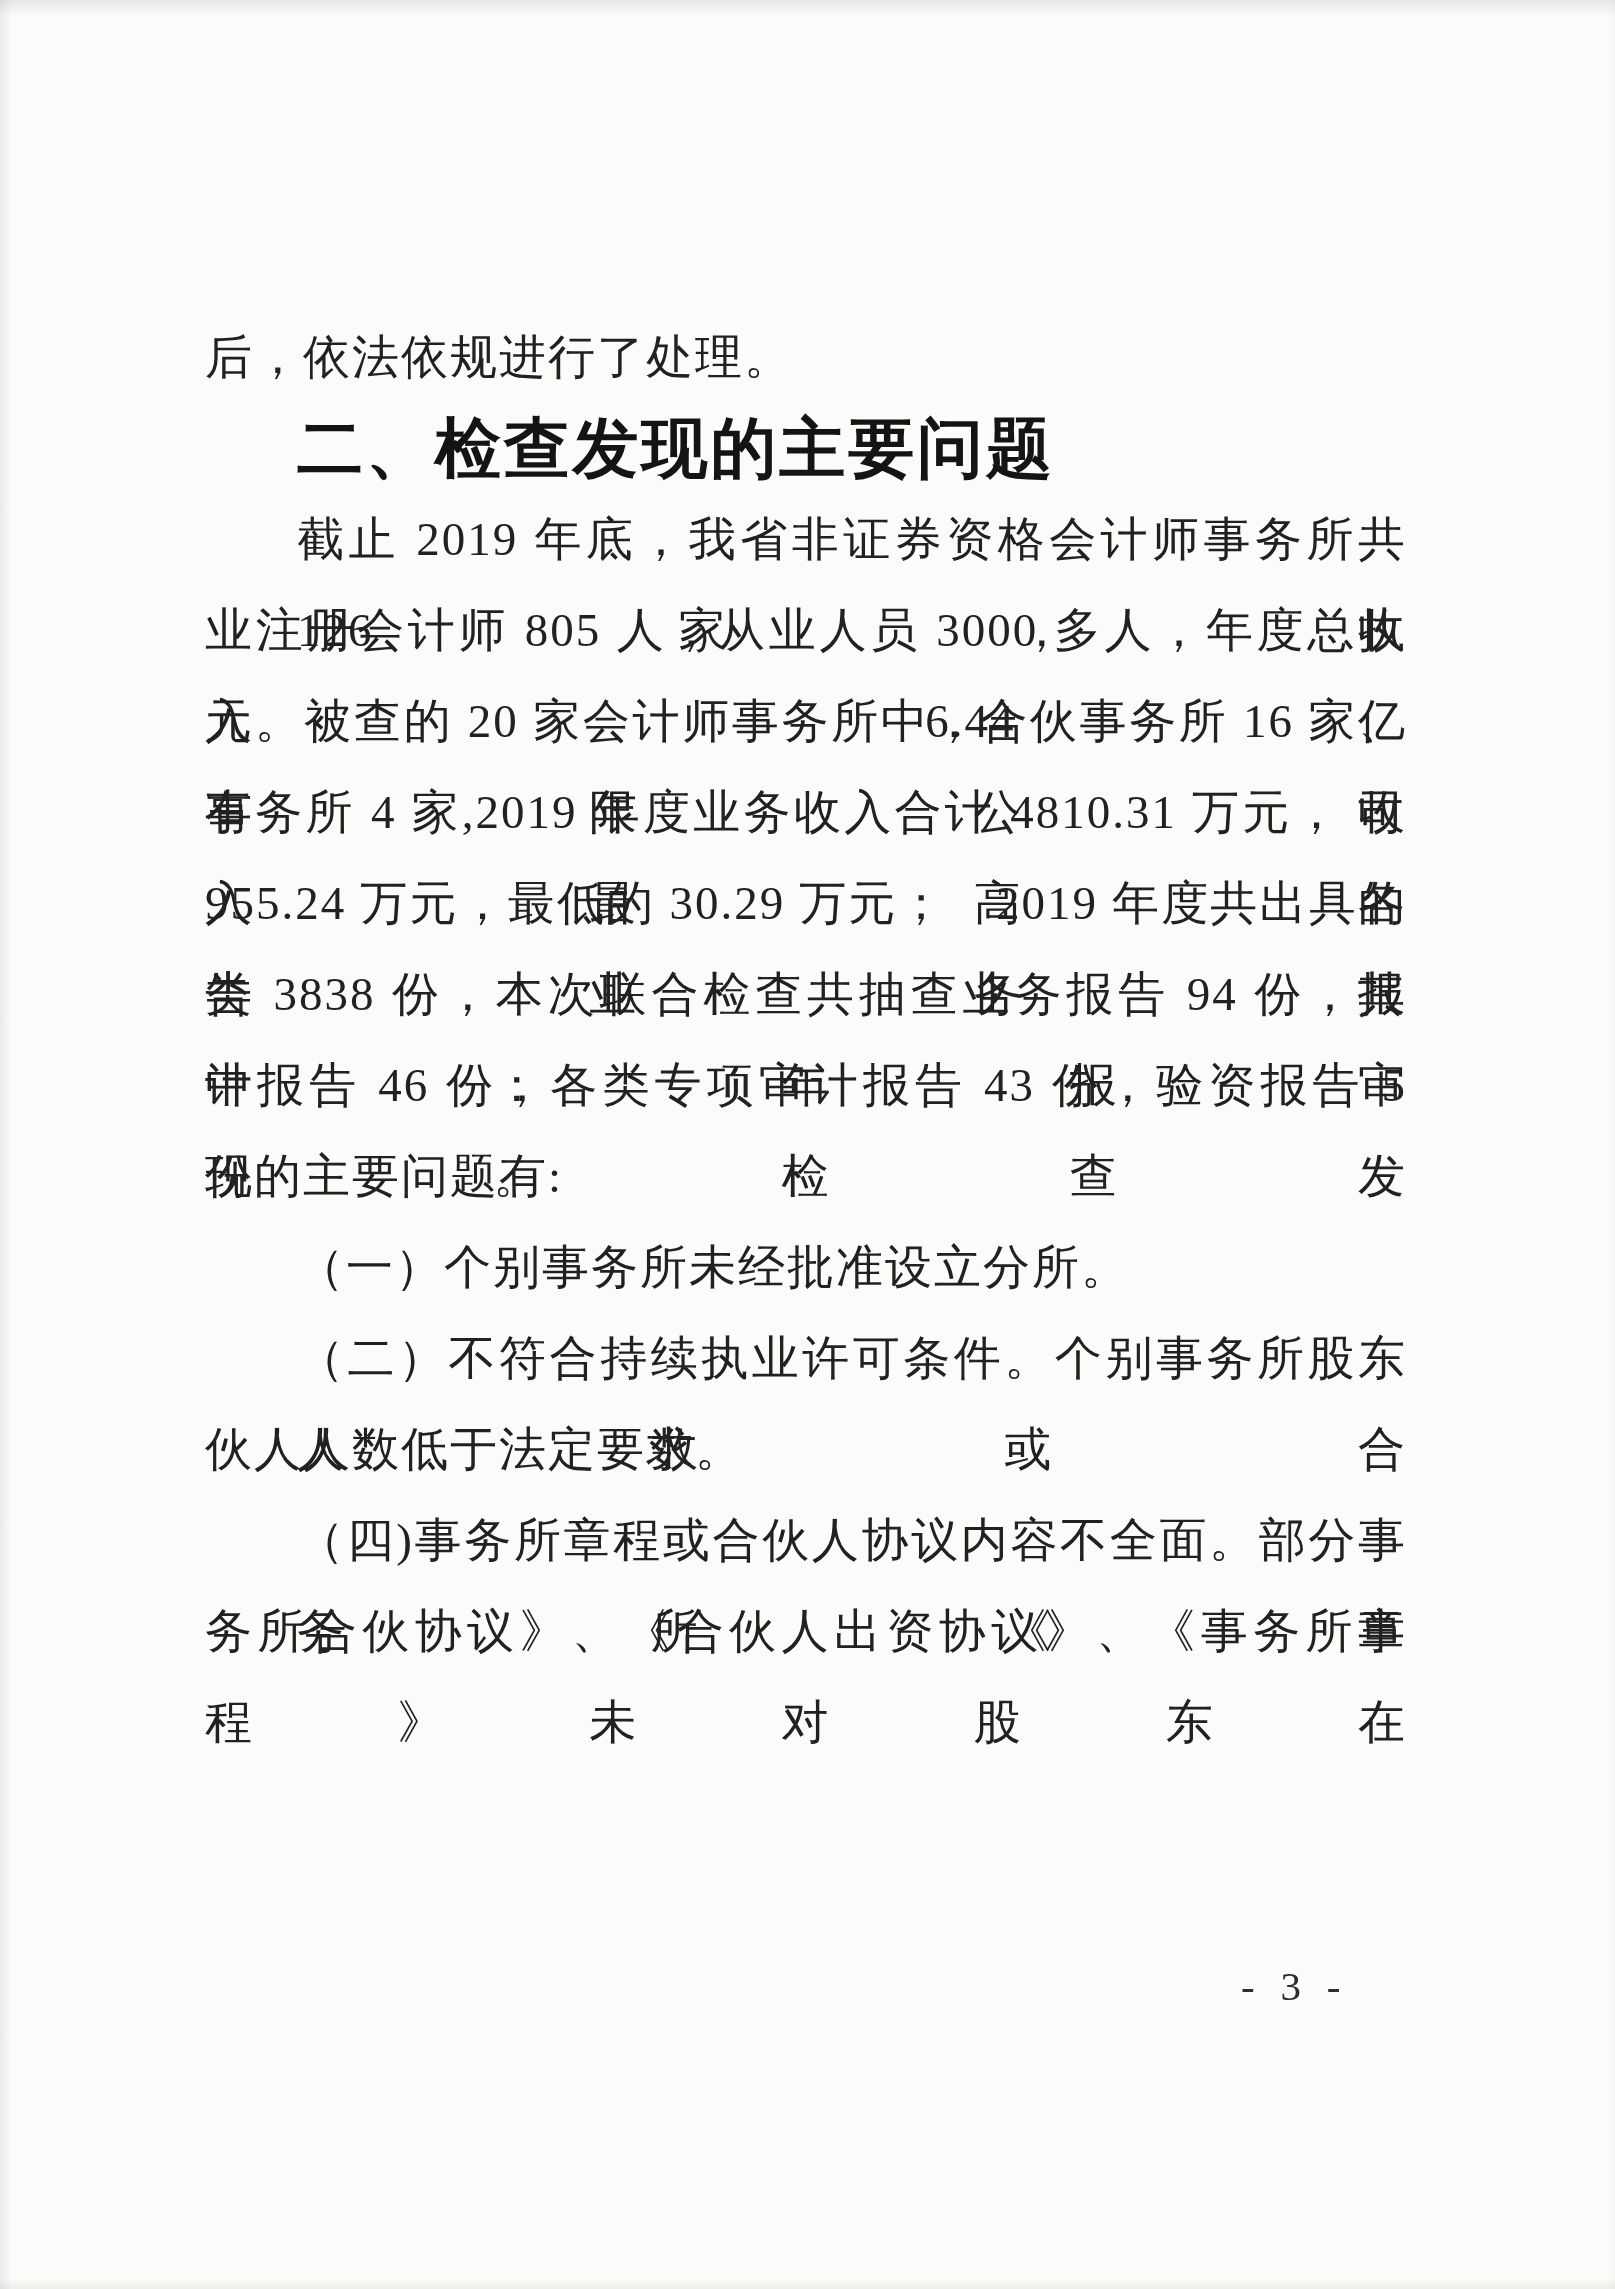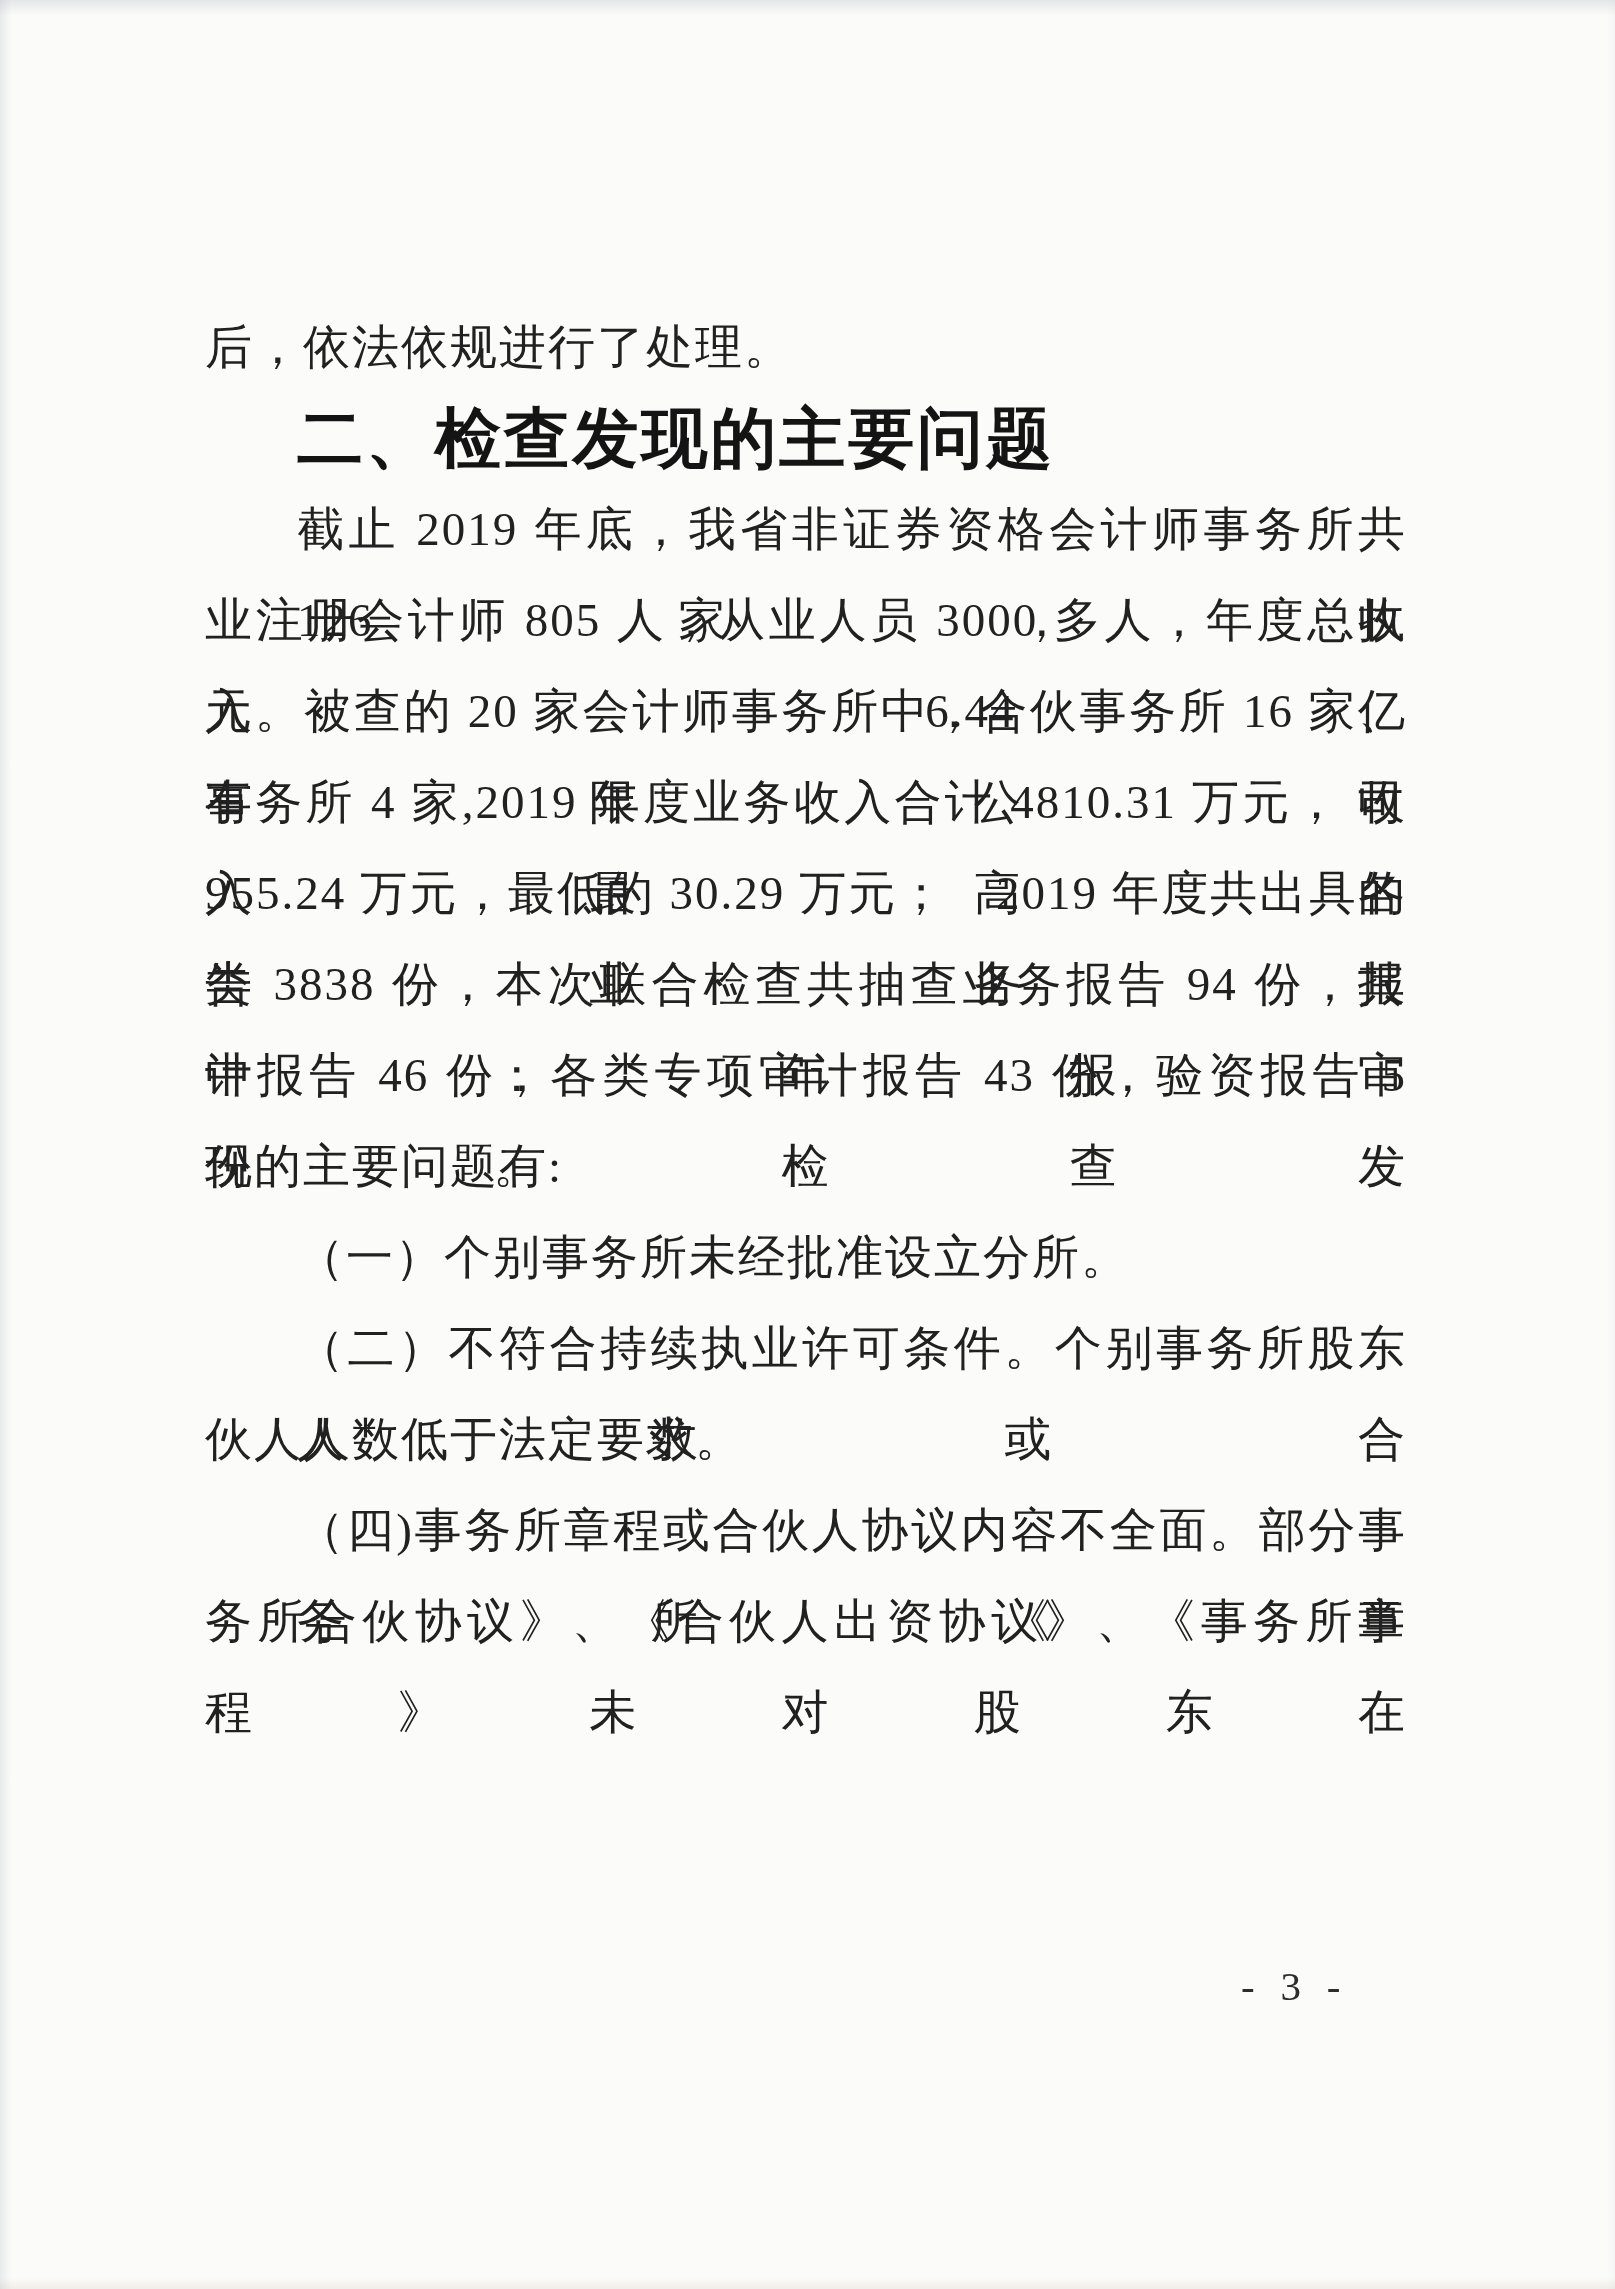--- a/index.html
+++ b/index.html
@@ -17,21 +17,21 @@
     background-image:
       linear-gradient(to bottom, rgba(150,158,165,0.22) 0px, rgba(150,158,165,0) 15.6px),
       linear-gradient(to right,  rgba(150,158,165,0.18) 0px, rgba(150,158,165,0) 11.7px),
       linear-gradient(to top,    rgba(168,160,140,0.16) 0px, rgba(168,160,140,0) 11.7px),
       linear-gradient(to left,   rgba(150,158,165,0.06) 0px, rgba(150,158,165,0) 7.8px);
     overflow: hidden;
   }
   .text-block {
     position: absolute;
     left: 205px;
-    top: 302px;
+    top: 312px;
     width: 1202px;
     font-family: "Liberation Serif", "DejaVu Serif", serif;
     font-size: 47px;
     color: #212121;
     letter-spacing: 2px;
   }
   .line {
     margin: 0;
     padding: 0;
     height: 91px;

